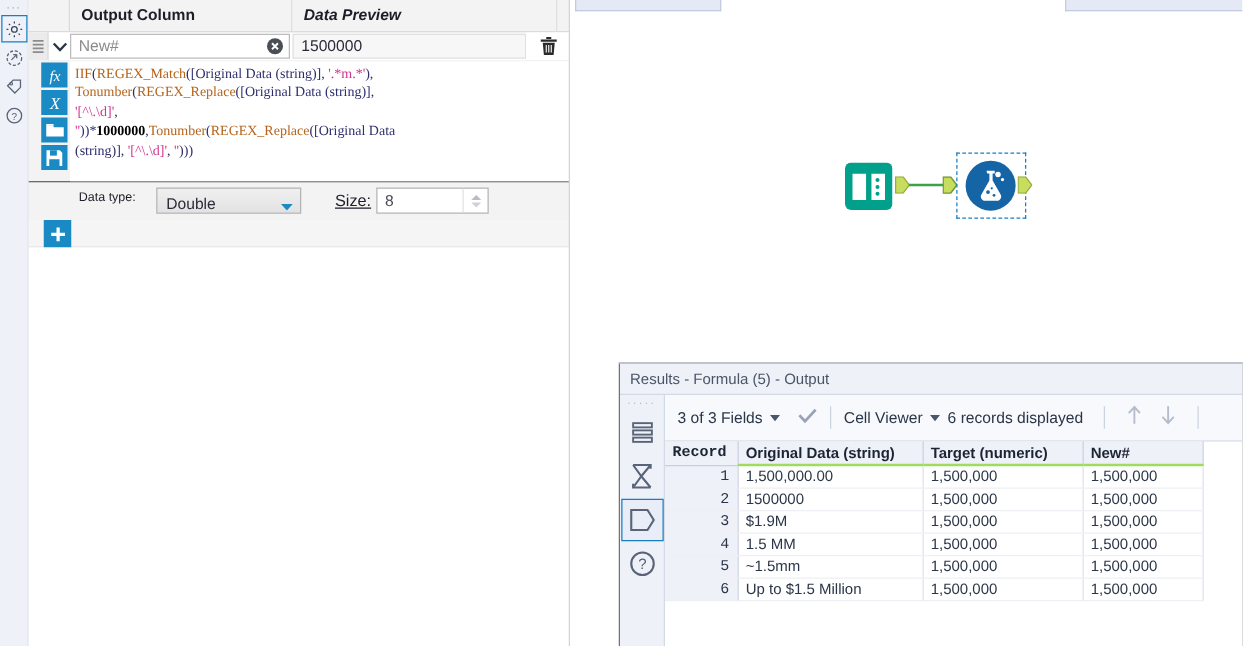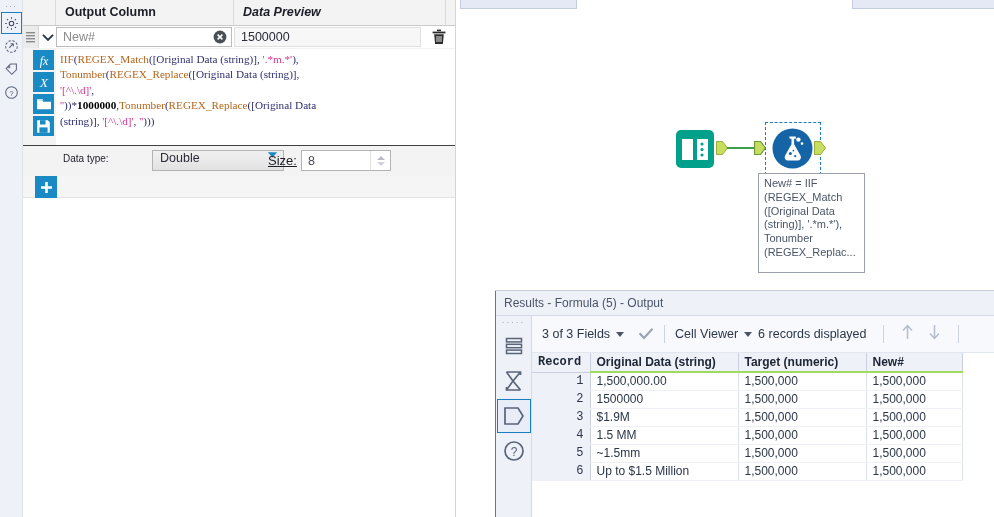--- a/index.html
+++ b/index.html
@@ -132,24 +132,24 @@
   
   #dtype-row {
     position: absolute; left: 23px; top: 146px; right: 0; height: 30px;
     background: #f3f3f3;
   }
   #dtype-label {
     position: absolute; left: 40px; top: 7px;
     font-size: 10px; color: #1d1d28;
   }
   #dtype-select {
-    position: absolute; left: 129px; top: 4px; width: 132px; height: 21px;
+    position: absolute; left: 102px; top: 4px; width: 116px; height: 21px;
     background: linear-gradient(#f0f0f0,#e2e2e2);
     border: 1px solid #b3b3b3;
-    display: flex; align-items: flex-start;
+    display: flex; align-items: flex-end;
   }
   #dtype-select-label { flex: 1; padding-left: 7px; font-size: 12.5px; color: #2b2b3a; }
   #dtype-caret {
     width: 22px; display: flex; align-items: center; justify-content: center;
   }
   #size-label {
     position: absolute; left: 245px; top: 7px; font-size: 13px; color: #1d1d28; text-decoration: underline;
   }
   #size-input {
     position: absolute; left: 278px; top: 4px; width: 90px; height: 21px;
@@ -525,28 +525,20 @@
       <circle cx="30" cy="15.6" r="1.3" fill="#ffffff"></circle>
     </svg>
   </div>
 
   <div id="node-formula-out">
     <svg width="12" height="14" viewBox="0 0 12 14">
       <path d="M0.5 0.5 h6 l5 6.5 l-5 6.5 h-6 z" fill="#c7dd5e" stroke="#9aad3c" stroke-width="1"></path>
     </svg>
   </div>
 
-  <div id="node-tooltip">
-      <div>New# = IIF</div>
-      <div>(REGEX_Match</div>
-      <div>([Original Data</div>
-      <div>(string)], '.*m.*'),</div>
-      <div>Tonumber</div>
-      <div>(REGEX_Replac...</div>
-    </div>
 
   <div id="results-panel">
 
     <div id="results-title">Results - Formula (5) - Output</div>
 
     <div id="results-rail">
       <div id="rr-dots">·····</div>
 
       <div class="rr-icon">
         <svg width="22" height="22" viewBox="0 0 22 22">

